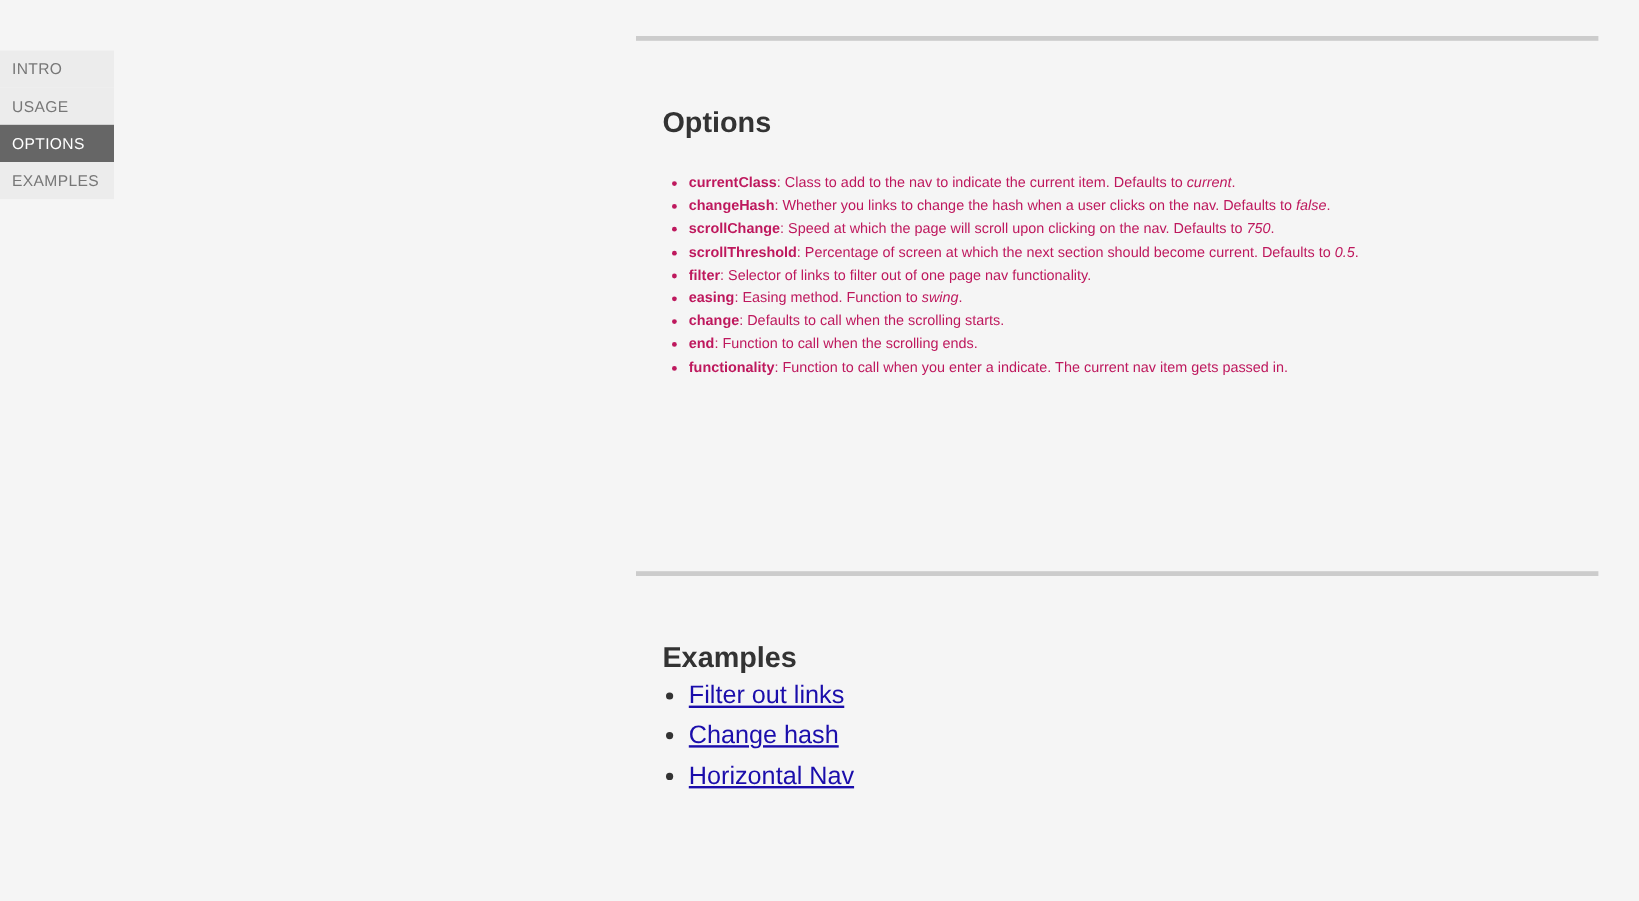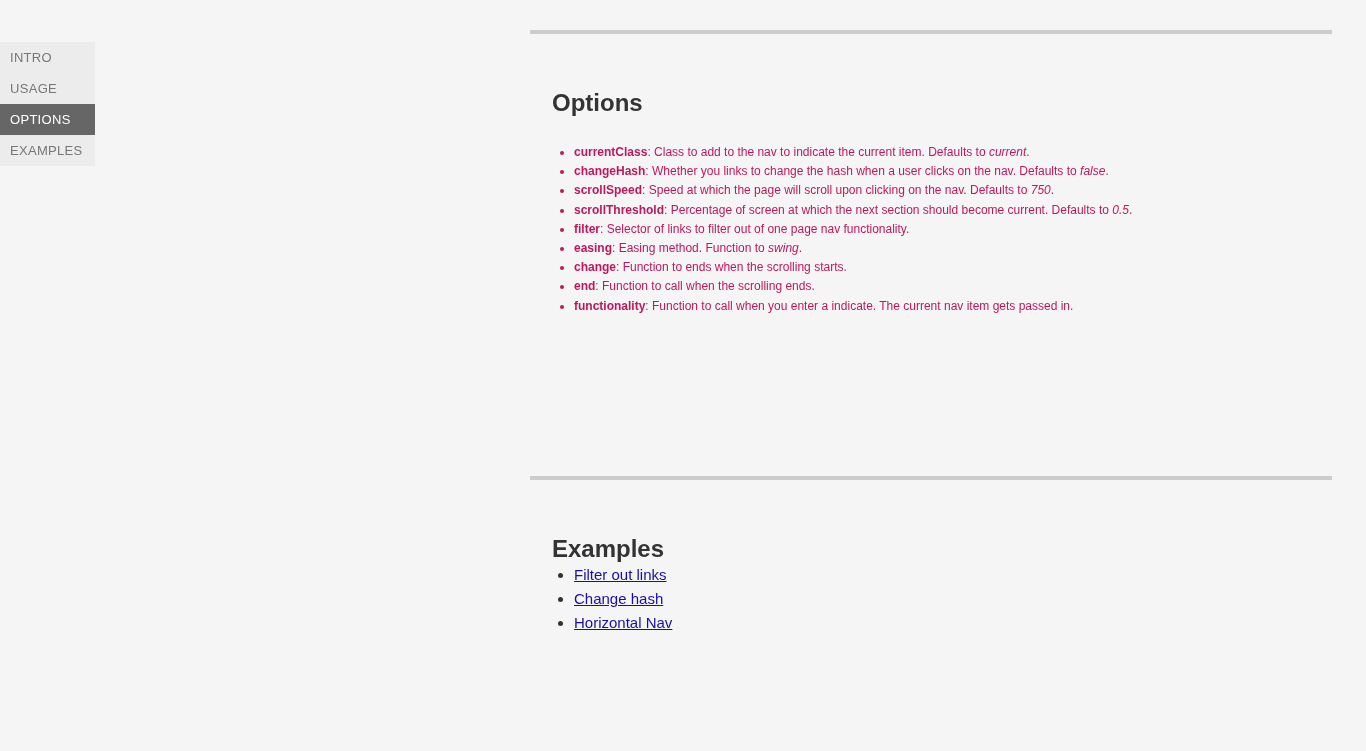--- a/index.html
+++ b/index.html
@@ -75,21 +75,21 @@
       padding-top: 55px;
       padding-left: 22px;
       padding-right: 22px;
       padding-bottom: 30px;
     }
     .examples-list {
       list-style: disc;
       padding-left: 22px;
     }
     .examples-list li {
-      font-size: 15px;
+      font-size: 21px;
       line-height: 1.6;
     }
     .examples-list a {
       color: #1a0dab;
       text-decoration: underline;
       cursor: pointer;
     }
   </style>
 </head>
 <body>
@@ -101,25 +101,25 @@
   <a class="sidebar-item">EXAMPLES</a>
 </nav>
 
 <div class="main">
 
   <section class="section">
     <h2>Options</h2>
     <ul class="options-list">
       <li><span class="opt-name">currentClass</span><span>: Class to add to the nav to indicate the current item. Defaults to </span><span class="opt-default">current</span><span>.</span></li>
       <li><span class="opt-name">changeHash</span><span>: Whether you links to change the hash when a user clicks on the nav. Defaults to </span><span class="opt-default">false</span><span>.</span></li>
-      <li><span class="opt-name">scrollSpeed</span><span>: Speed at which the page will scroll upon clicking on the nav. Defaults to </span><span class="opt-default">750</span><span>.</span></li>
+      <li><span class="opt-name">scrollChange</span><span>: Speed at which the page will scroll upon clicking on the nav. Defaults to </span><span class="opt-default">750</span><span>.</span></li>
       <li><span class="opt-name">scrollThreshold</span><span>: Percentage of screen at which the next section should become current. Defaults to </span><span class="opt-default">0.5</span><span>.</span></li>
       <li><span class="opt-name">filter</span><span>: Selector of links to filter out of one page nav functionality.</span><span class="opt-default"></span><span></span></li>
       <li><span class="opt-name">easing</span><span>: Easing method. Function to </span><span class="opt-default">swing</span><span>.</span></li>
-      <li><span class="opt-name">change</span><span>: Function to ends when the scrolling starts.</span><span class="opt-default"></span><span></span></li>
+      <li><span class="opt-name">change</span><span>: Defaults to call when the scrolling starts.</span><span class="opt-default"></span><span></span></li>
       <li><span class="opt-name">end</span><span>: Function to call when the scrolling ends.</span><span class="opt-default"></span><span></span></li>
       <li><span class="opt-name">functionality</span><span>: Function to call when you enter a indicate. The current nav item gets passed in.</span><span class="opt-default"></span><span></span></li>
     </ul>
   </section>
 
   <section class="examples-section">
     <h2>Examples</h2>
     <ul class="examples-list">
       <li><a>Filter out links</a></li>
       <li><a>Change hash</a></li>

